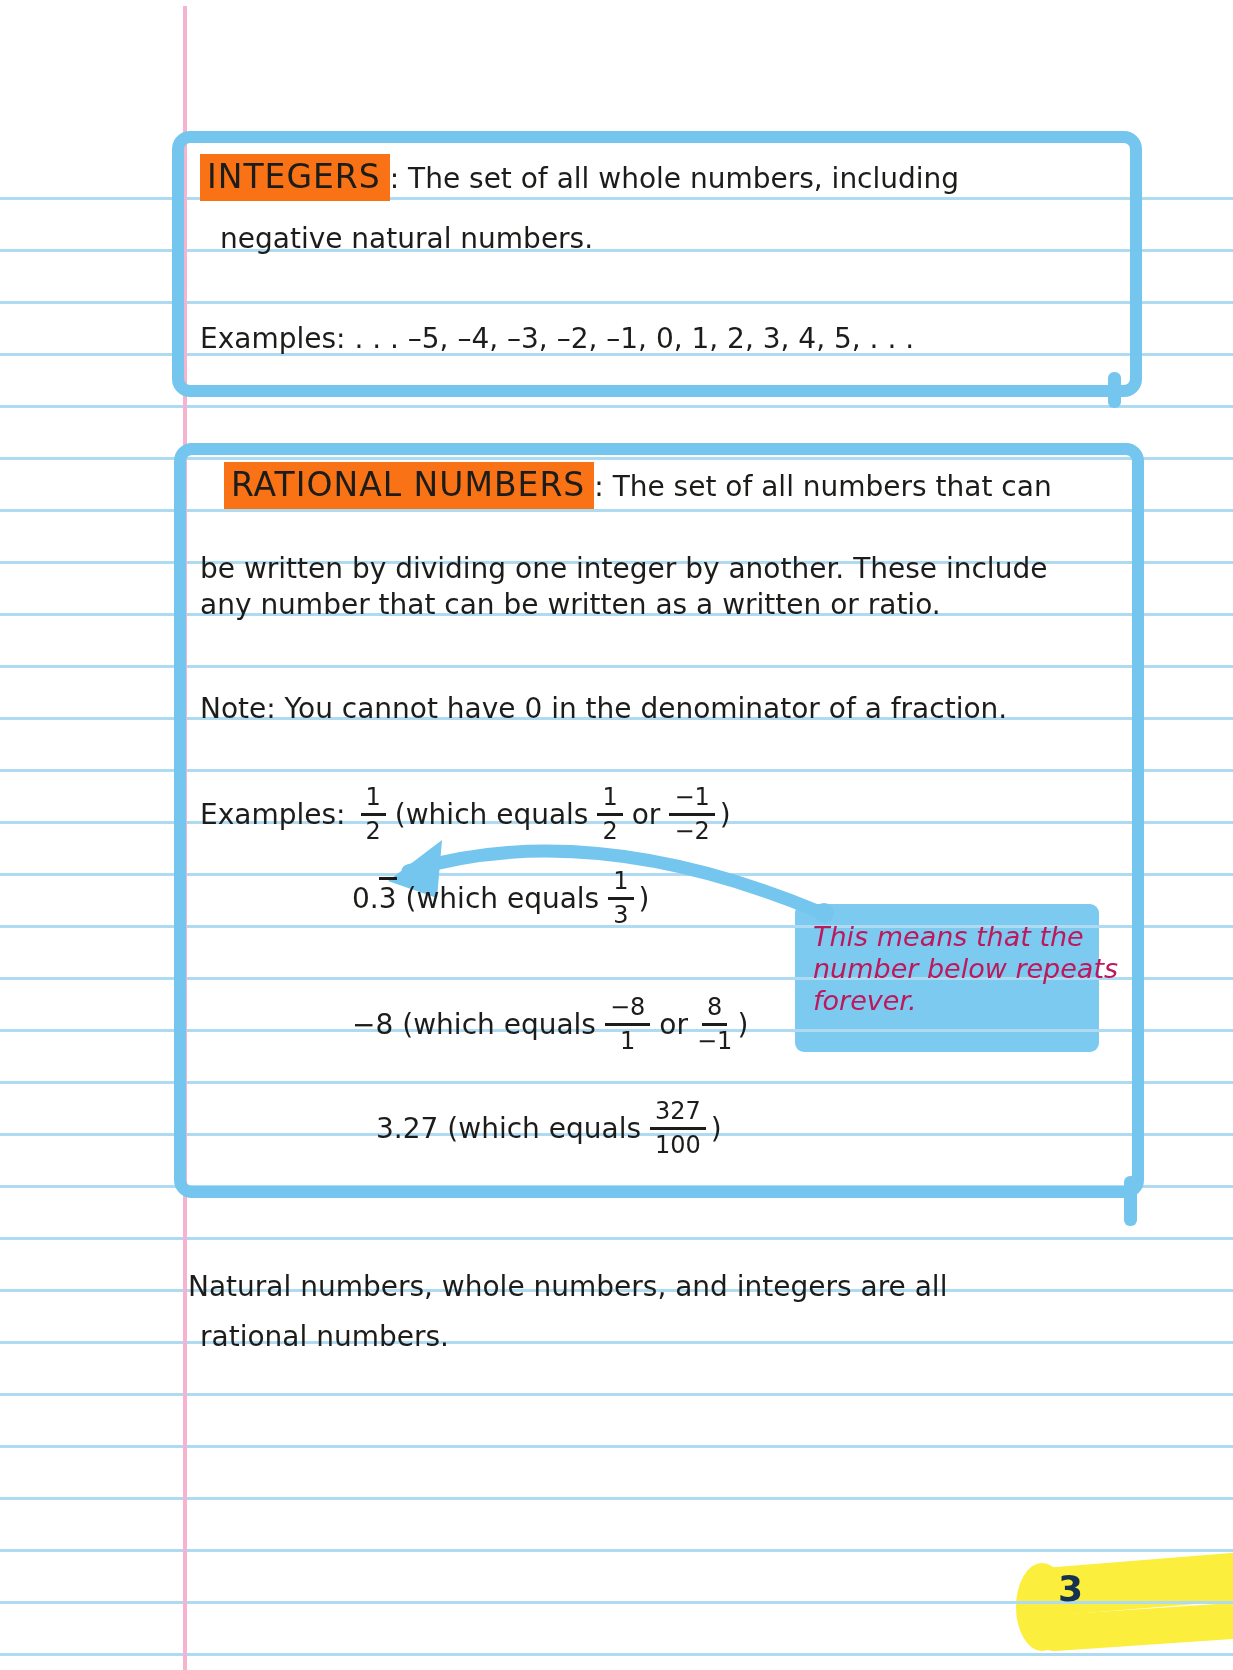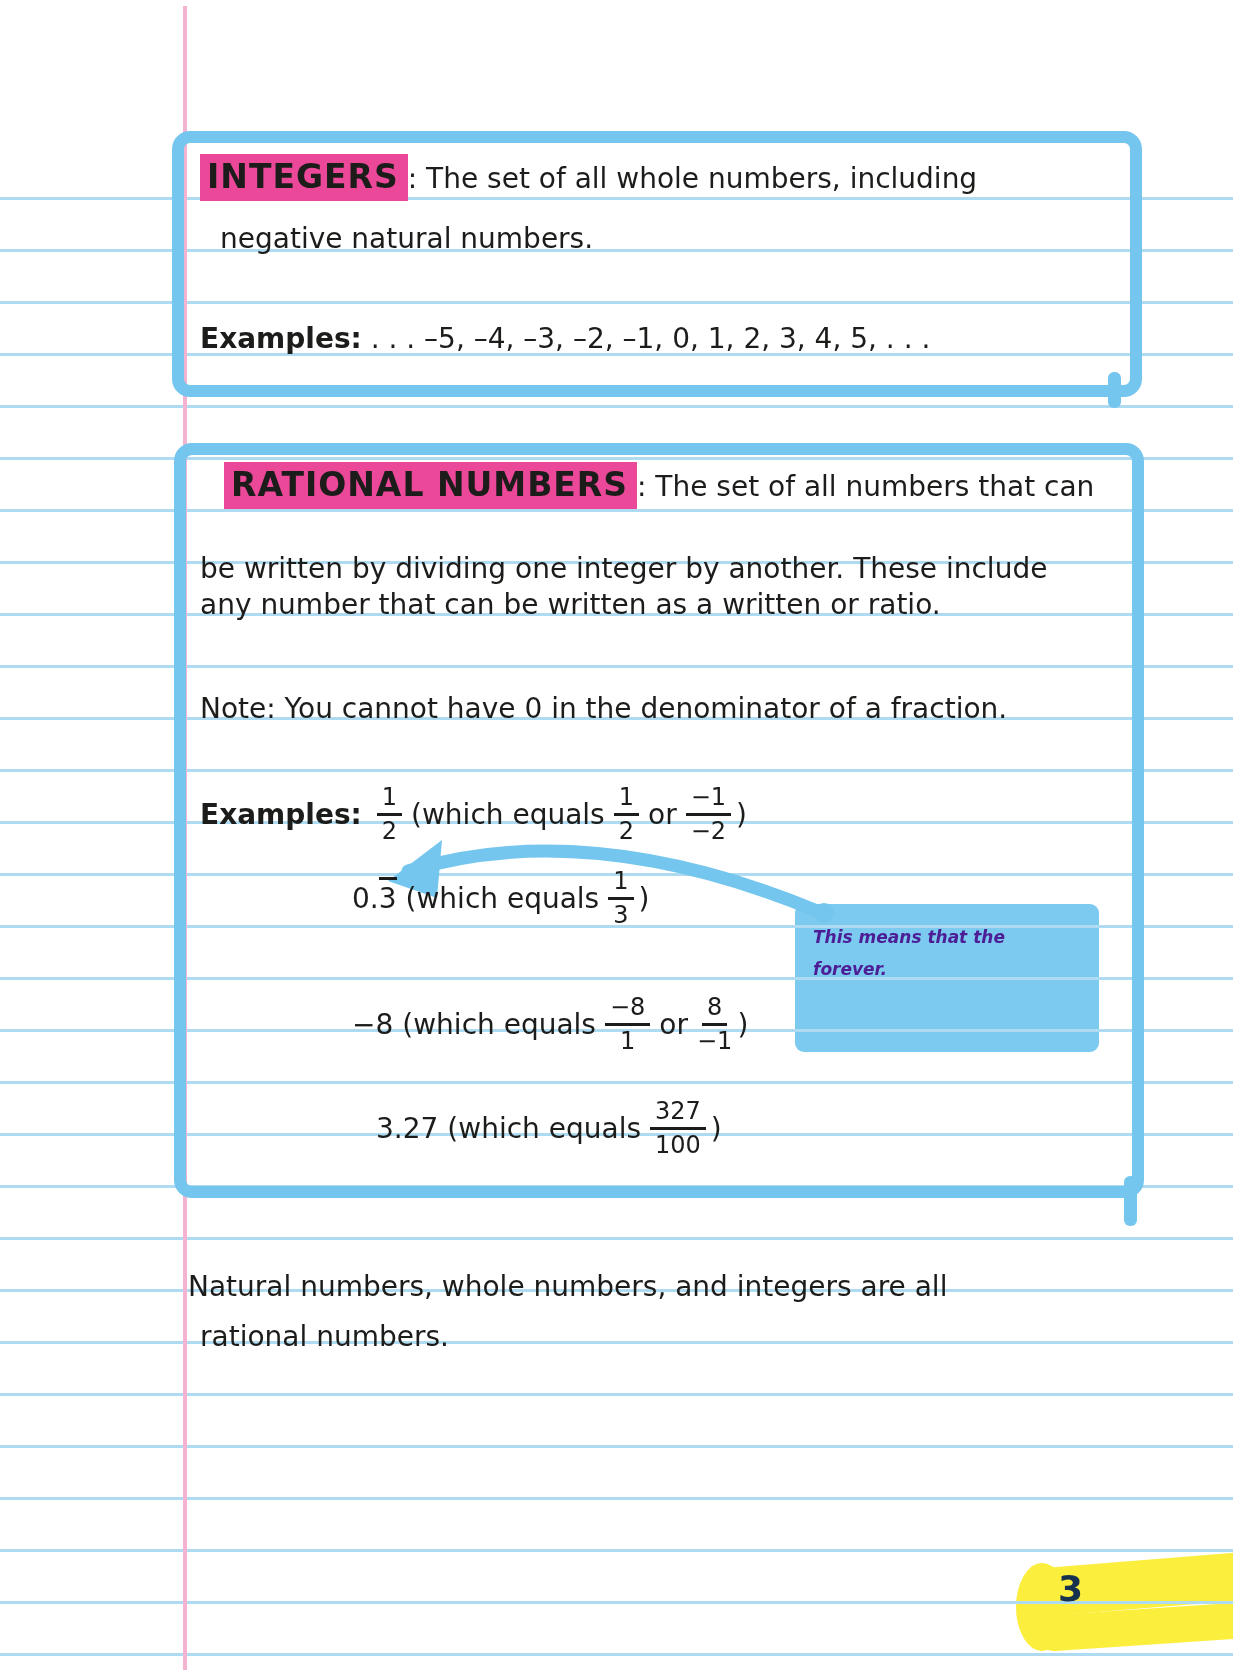--- a/index.html
+++ b/index.html
@@ -24,46 +24,46 @@
     position:absolute; border:12px solid #74c6ee; border-radius:18px;
     background:transparent;
   }
   .box-integers { left:172px; top:131px; width:946px; height:242px; }
   .box-rational { left:174px; top:443px; width:946px; height:731px; }
   .stub { position:absolute; background:#74c6ee; border-radius:6px; }
   .stub-1 { left:1108px; top:372px; width:13px; height:36px; }
   .stub-2 { left:1124px; top:1176px; width:13px; height:50px; }
   
   .line { position:absolute; font-size:28px; white-space:nowrap; line-height:34px; }
-  .bold { font-weight:bold; }
+  .bold { font-weight:normal; }
   .term {
-    font-weight:bold; font-size:33px; letter-spacing:1px;
-    background:#ec4899; padding:3px 9px 5px 7px;
+    font-weight:normal; font-size:33px; letter-spacing:1px;
+    background:#f97316; padding:3px 9px 5px 7px;
   }
   .mathline {
     position:absolute; display:flex; align-items:center; gap:9px;
     font-size:28px; white-space:nowrap;
   }
   .frac {
     display:inline-flex; flex-direction:column; align-items:center;
     font-size:24px; line-height:1.12; font-weight:normal;
   }
   .frac .num { border-bottom:3px solid #1c1c1a; padding:0 5px 2px; }
   .frac .den { padding-top:2px; }
   .rep { border-top:3px solid #1c1c1a; padding-top:2px; }
   .tight { margin-left:-4px; }
   
   .callout {
     position:absolute; left:795px; top:904px; width:304px; height:148px;
     background:#7ccaef; border-radius:9px;
   }
   .callout-text {
     position:absolute; left:813px; top:921px; width:280px;
-    font-size:17px; font-weight:bold; font-style:italic;
-    color:#4c1d95; line-height:32px; white-space:nowrap;
+    font-size:27px; font-weight:normal; font-style:italic;
+    color:#be185d; line-height:32px; white-space:nowrap;
   }
   .page-num {
     position:absolute; left:1058px; top:1568px;
     font-size:36px; font-weight:bold; color:#17324f;
   }
   svg.overlay { position:absolute; left:0; top:0; pointer-events:none; }
 </style>
 </head>
 <body>
 
@@ -158,19 +158,20 @@
   <span>(which equals</span>
   <span class="frac">
     <span class="num">327</span>
     <span class="den">100</span>
   </span>
   <span class="tight">)</span>
 </div>
 
 <div class="callout-text">
   <div>This means that the</div>
+  <div>number below repeats</div>
   <div>forever.</div>
 </div>
 
 <div class="line" style="left:188px; top:1270px;">Natural numbers, whole numbers, and integers are all</div>
 <div class="line" style="left:200px; top:1320px;">rational numbers.</div>
 
 <div class="page-num">3</div>
 
 </body></html>

